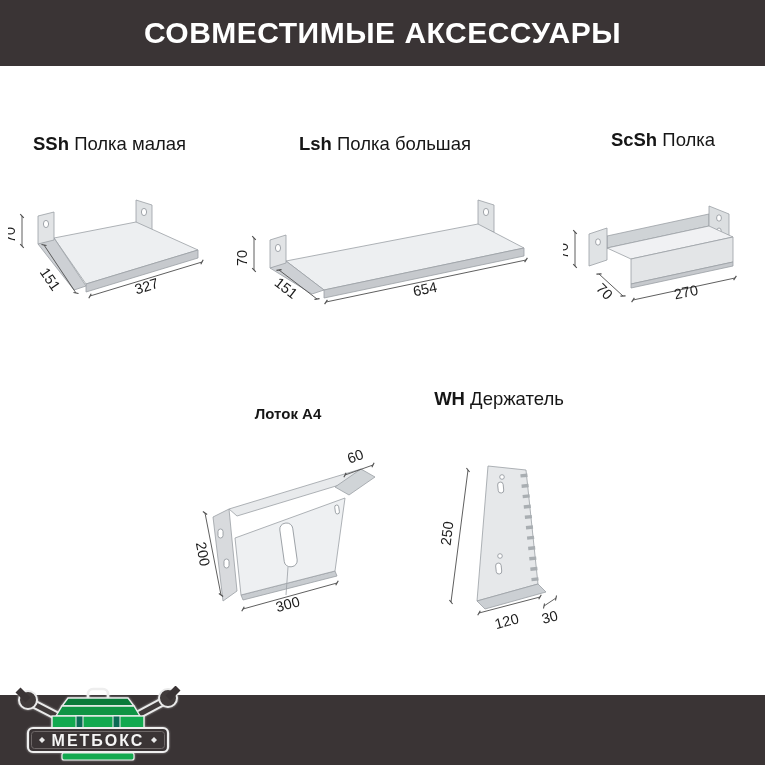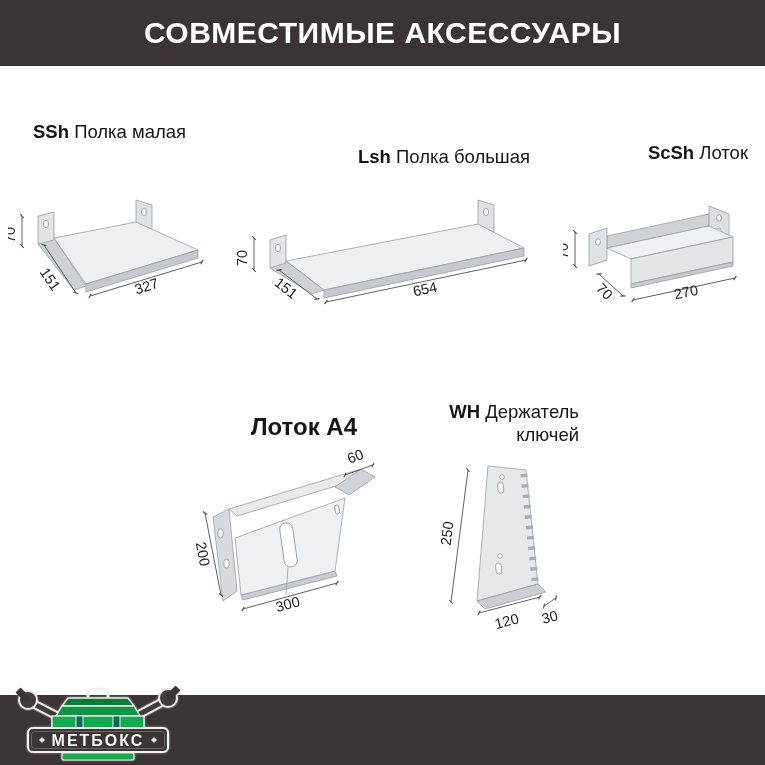--- a/index.html
+++ b/index.html
@@ -10,21 +10,21 @@
   html,body{background:#ffffff;}
   body{font-family:"Liberation Sans","DejaVu Sans",sans-serif;color:var(--ink);}
   .page{position:relative;width:765px;height:765px;background:#ffffff;overflow:hidden;}
 
   .header{position:absolute;left:0;top:0;width:765px;height:66px;background:var(--dark);
           display:flex;align-items:center;justify-content:center;}
   .header h1{color:#ffffff;font-size:30px;font-weight:bold;letter-spacing:.5px;white-space:nowrap;text-align:center;}
 
   .label{position:absolute;font-size:18.5px;line-height:23px;color:var(--ink);}
   .label .code{font-weight:bold;}
-  .center{text-align:right;margin-top:13px;}
+  .center{text-align:center;}
 
   .drawing{position:absolute;}
   .drawing polygon,.drawing path{stroke:#9aa0a5;stroke-width:.8;stroke-linejoin:round;}
   .drawing .hole{fill:#ffffff;stroke:#8d9298;stroke-width:.8;}
   .dimline{stroke:var(--dim);stroke-width:.9;}
   .dimtext{font-size:14.5px;fill:#1c1c1c;text-anchor:middle;}
 
   .footer{position:absolute;left:0;top:695px;width:765px;height:70px;background:var(--dark);}
   .logo{position:absolute;left:10px;top:686px;filter:drop-shadow(0 0 1px rgba(255,255,255,.55));}
   .logo text{font-weight:bold;letter-spacing:2px;fill:#f5f5f5;font-size:16px;}
@@ -39,32 +39,32 @@
       <marker id="tk" markerWidth="8" markerHeight="8" refX="4" refY="4" orient="auto" markerUnits="userSpaceOnUse">
         <path d="M2.2,5.8 L5.8,2.2" stroke="#4d4d4d" stroke-width="1.1"></path>
       </marker>
     </defs>
   </svg>
 
   <div class="header">
     <h1>СОВМЕСТИМЫЕ АКСЕССУАРЫ</h1>
   </div>
 
-  <div class="label" style="left:33px;top:120px;">
+  <div class="label" style="left:33px;top:132px;">
     <span class="code">SSh</span>
     <span>Полка малая</span>
   </div>
 
   <div class="label center" style="left:240px;top:132px;width:290px;">
     <span class="code">Lsh</span>
     <span>Полка большая</span>
   </div>
 
   <div class="label center" style="left:578px;top:128px;width:170px;">
-    <div><span class="code">ScSh</span> <span>Лоток</span></div>
+    <div><span class="code">ScSh</span> <span>Полка</span></div>
   </div>
 
   <svg class="drawing" style="left:8px;top:190px;" width="200" height="135" viewBox="0 0 200 135">
     <g>
       <polygon points="128,35 144,41 190,62 186,64" fill="#d2d5d8"></polygon>
       <polygon points="128,10 144,15 144,41 128,35" fill="#dfe2e4"></polygon>
       <ellipse class="hole" cx="136" cy="22" rx="2.6" ry="3.6"></ellipse>
       <polygon points="46,48 128,32 190,60 78,94" fill="#edeff1"></polygon>
       <polygon points="78,94 190,60 190,68 78,102" fill="#c6c9cd"></polygon>
       <polygon points="30,54 46,48 78,96 66,100" fill="#cdd0d4"></polygon>
@@ -129,27 +129,26 @@
     <g>
       <line class="dimline" x1="36" y1="76" x2="60" y2="98" marker-start="url(#tk)" marker-end="url(#tk)"></line>
       <text class="dimtext" x="38" y="97" transform="rotate(45 38 97)">70</text>
     </g>
     <g>
       <line class="dimline" x1="70" y1="102" x2="172" y2="80" marker-start="url(#tk)" marker-end="url(#tk)"></line>
       <text class="dimtext" x="124" y="99" transform="rotate(-12 124 99)">270</text>
     </g>
   </svg>
 
-  <div class="label center" style="left:197px;top:402px;width:160px;font-size:24px;">
+  <div class="label center" style="left:208px;top:402px;width:160px;font-size:15px;">
     <span class="code">Лоток А4</span>
   </div>
 
   <div class="label center" style="left:419px;top:387px;width:160px;">
     <div><span class="code">WH</span> <span>Держатель</span></div>
-    <div>ключей</div>
   </div>
 
   <svg class="drawing" style="left:185px;top:443px;" width="215" height="200" viewBox="0 0 215 200">
     <g>
       <polygon points="44,66 176,26 184,33 52,73" fill="#e8eaec"></polygon>
       <polygon points="176,26 190,34 164,52 150,44" fill="#d0d4d7"></polygon>
       <polygon points="28,74 44,66 52,148 38,158" fill="#d8dadd"></polygon>
       <rect class="hole" x="33" y="86" width="5" height="9" rx="2.5"></rect>
       <rect class="hole" x="39" y="116" width="5" height="9" rx="2.5"></rect>
       <polygon points="56,152 150,128 152,133 58,157" fill="#c8ccd0"></polygon>

